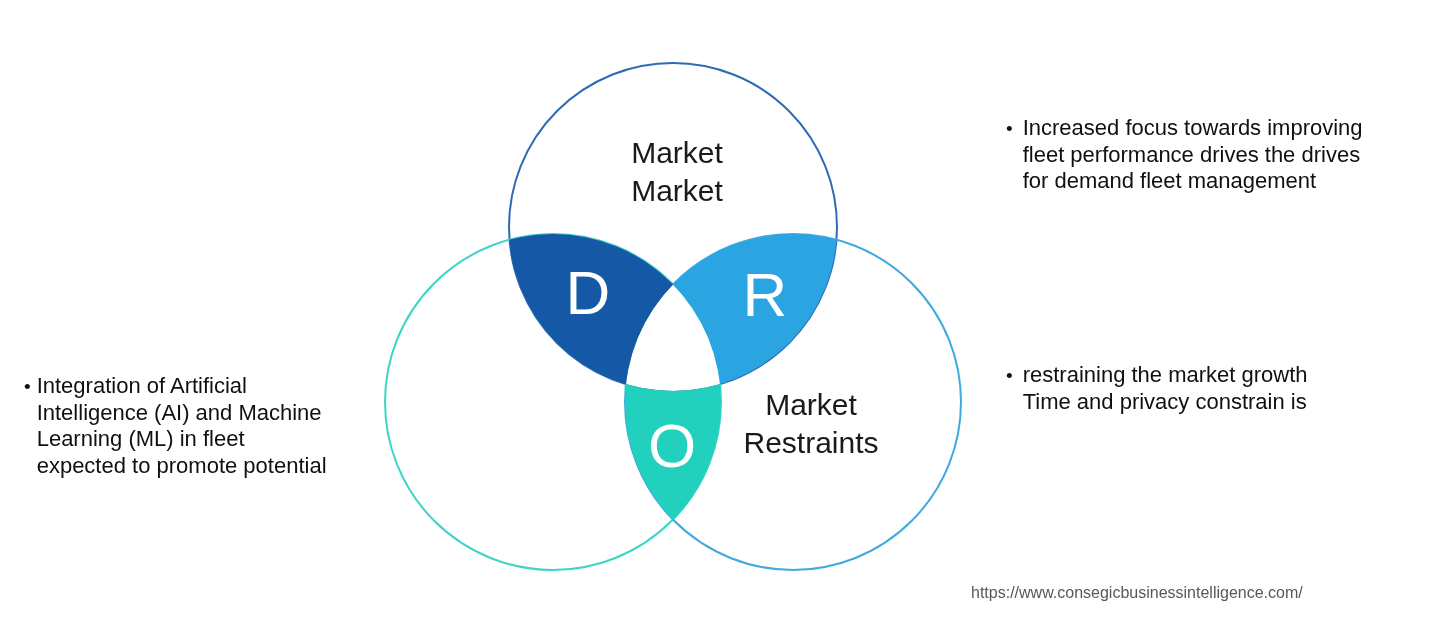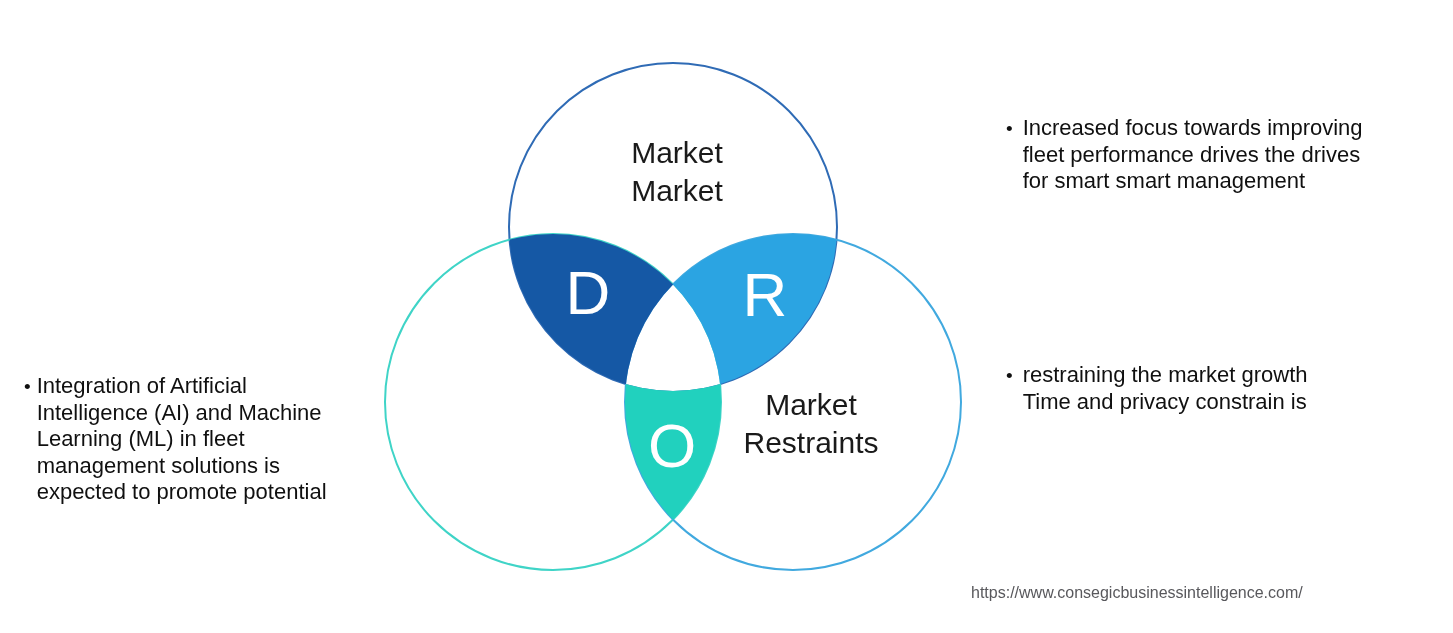--- a/index.html
+++ b/index.html
@@ -129,31 +129,30 @@
   <div class="overlap-letter letter-d">D</div>
   <div class="overlap-letter letter-r">R</div>
   <div class="overlap-letter letter-o">O</div>
 
   <div class="bullet bullet-left">
     <span class="marker">•</span>
     <div class="lines">
       <div>Integration of Artificial</div>
       <div>Intelligence (AI) and Machine</div>
       <div>Learning (ML) in fleet</div>
-      <div>management solutions is</div>
       <div>expected to promote potential</div>
     </div>
   </div>
 
   <div class="bullet bullet-right bullet-right-drivers">
     <span class="marker">•</span>
     <div class="lines">
       <div>Increased focus towards improving</div>
       <div>fleet performance drives the drives</div>
-      <div>for smart smart management</div>
+      <div>for demand fleet management</div>
     </div>
   </div>
 
   <div class="bullet bullet-right bullet-right-restraints">
     <span class="marker">•</span>
     <div class="lines">
       <div>restraining the market growth</div>
       <div>Time and privacy constrain is</div>
     </div>
   </div>

